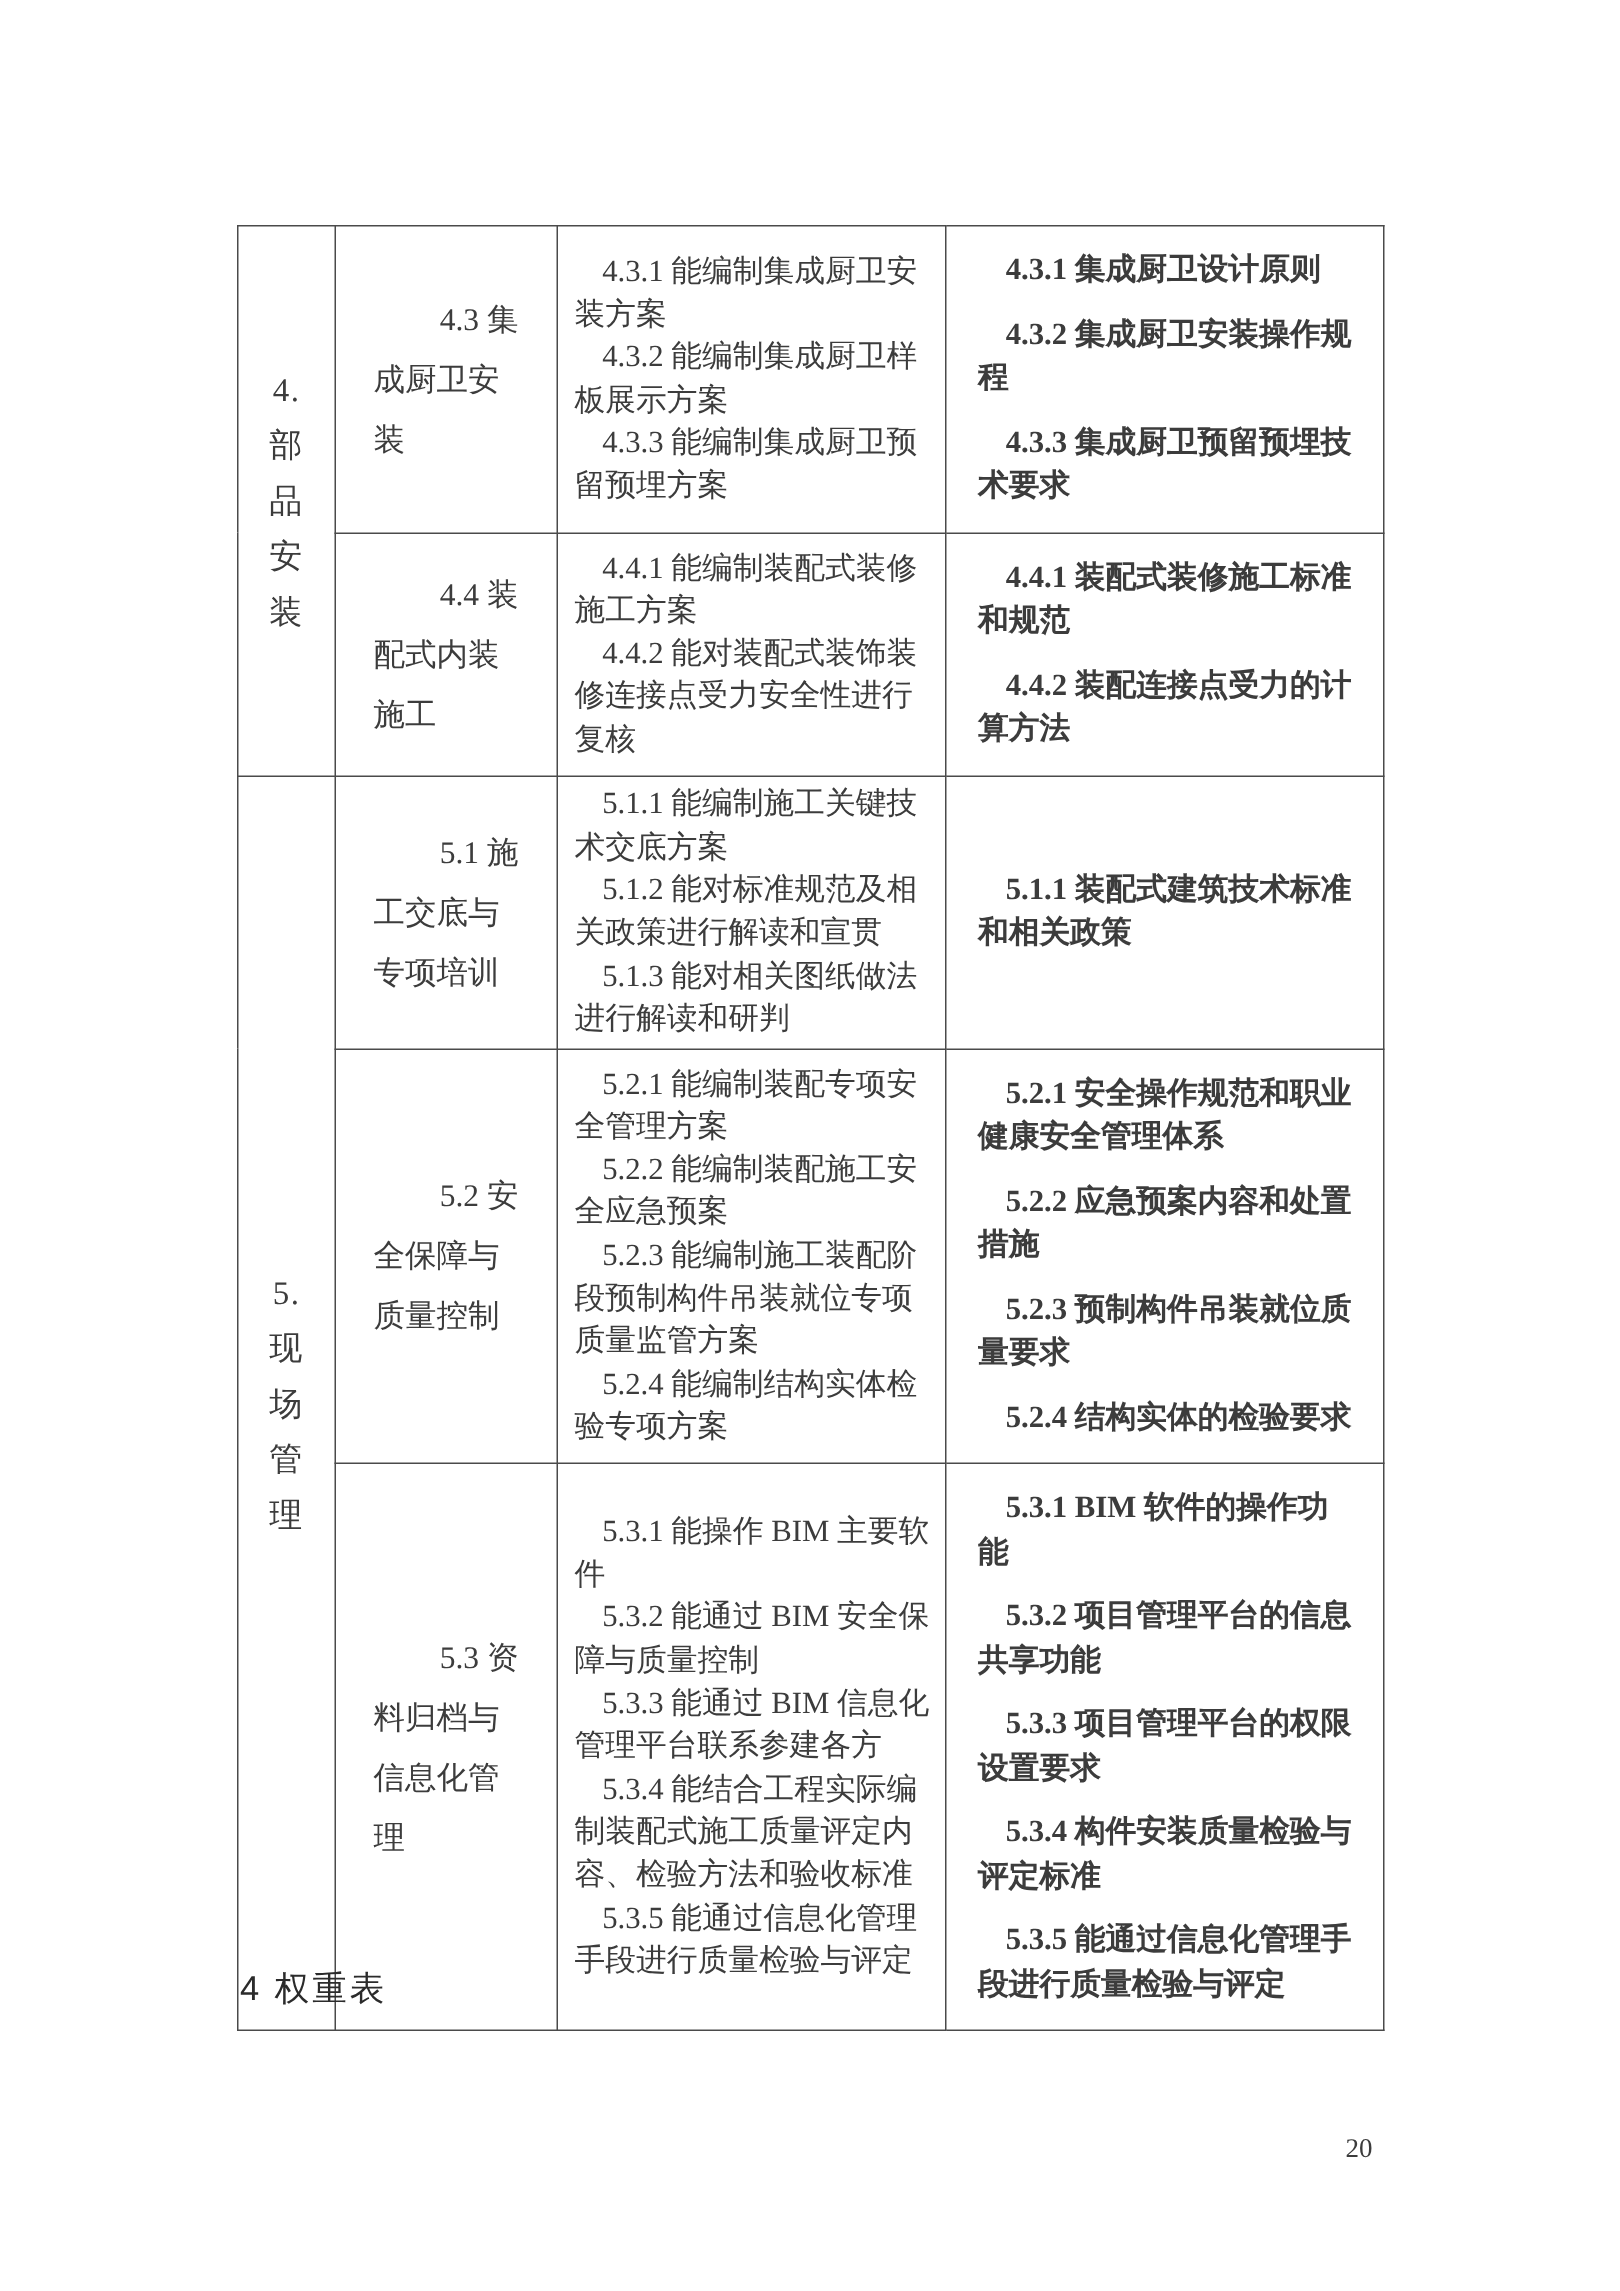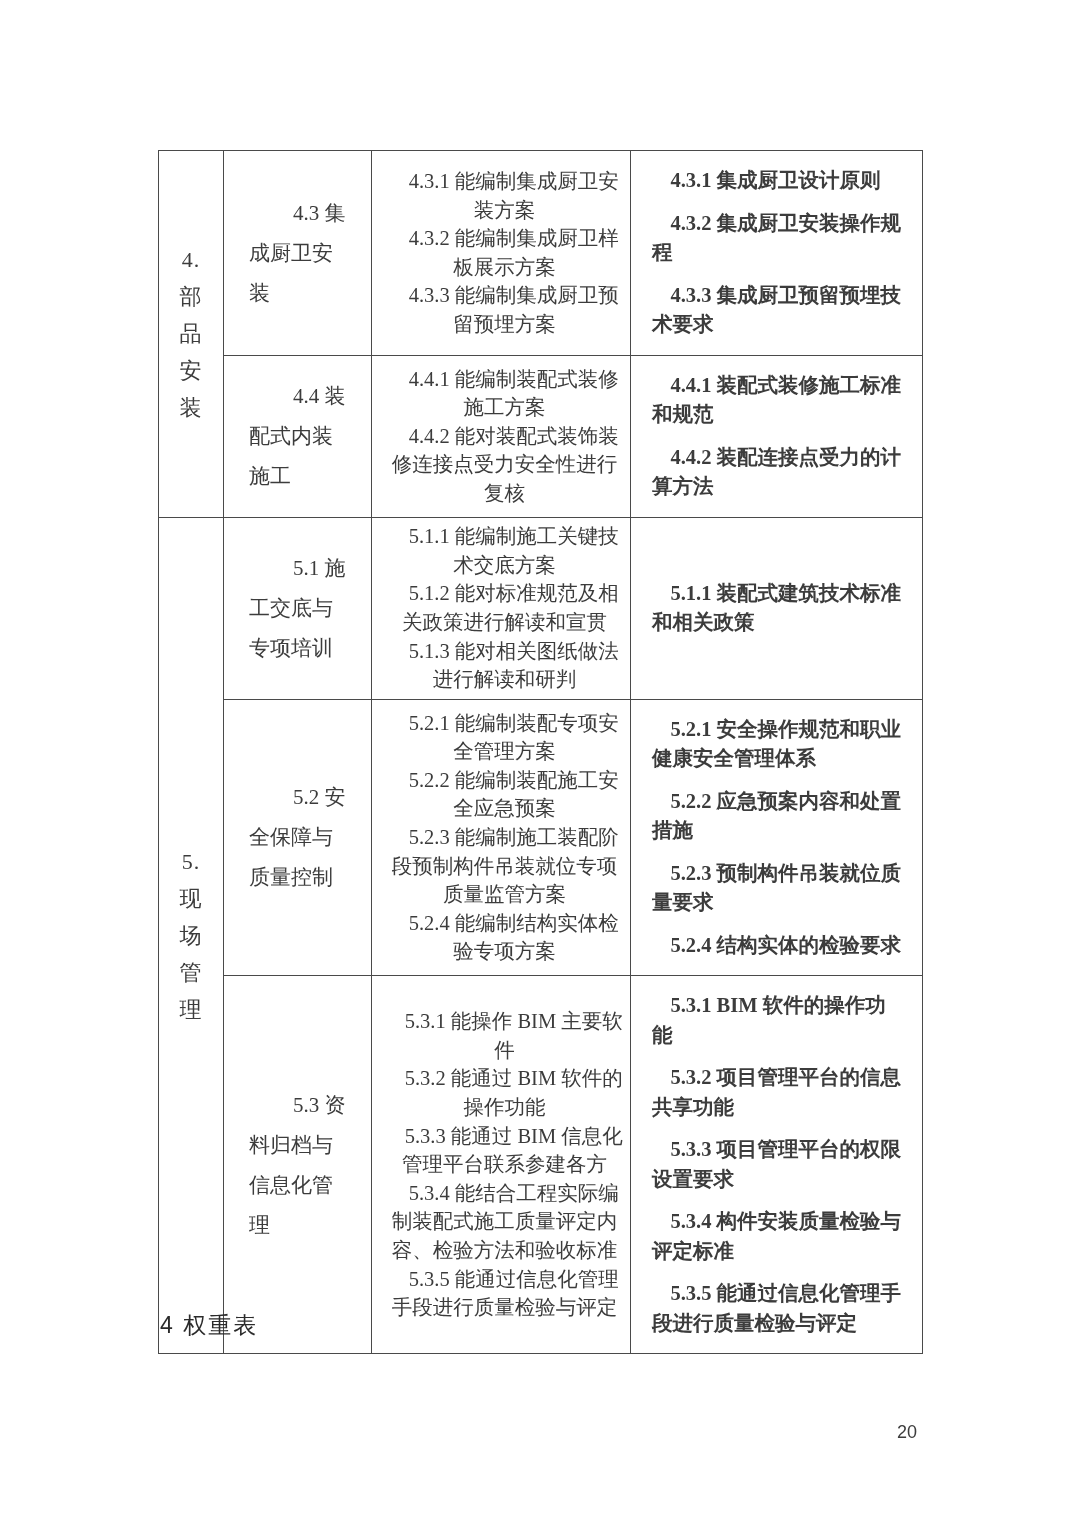--- a/index.html
+++ b/index.html
@@ -43,21 +43,20 @@
     line-height:40px;
     text-indent:2.1em;
     padding:0 6px 0 13px;
   }
   td.skills-cell p{
     margin:0;
     font-size:20.5px;
     line-height:28.6px;
     text-indent:0.9em;
     padding:0 4px 0 11px;
-    text-align:center;
   }
   td.knowledge-cell p{
     margin:13px;
     font-size:20.5px;
     line-height:29.5px;
     text-indent:0.9em;
     padding:0 4px 0 8px;
     font-weight:bold;
   }
   .section-heading{
@@ -65,21 +64,21 @@
     left:160px;top:1310px;
     font-family:"Liberation Sans","DejaVu Sans",sans-serif;
     font-weight:normal;
     font-size:23px;
     color:#2b2b2b;
     letter-spacing:2px;
   }
   .page-number{
     position:absolute;
     left:897px;top:1422px;
-    font-family:Liberation Sans, sans-serif;
+    font-family:Liberation Serif, serif;
     font-size:18px;
     color:#3c3c3c;
   }
 </style>
 </head>
 <body>
 
 <div class="page">
 
   <table class="skill-table">
@@ -163,21 +162,21 @@
         <p>5.2.3 预制构件吊装就位质量要求</p>
         <p>5.2.4 结构实体的检验要求</p>
       </td>
     </tr>
     <tr style="height:311px">
       <td class="work-cell">
         <p>5.3 资料归档与信息化管理</p>
       </td>
       <td class="skills-cell">
         <p>5.3.1 能操作 BIM 主要软件</p>
-        <p>5.3.2 能通过 BIM 软件的操作功能</p>
+        <p>5.3.2 能通过 BIM 安全保障与质量控制</p>
         <p>5.3.3 能通过 BIM 信息化管理平台联系参建各方</p>
         <p>5.3.4 能结合工程实际编制装配式施工质量评定内容、检验方法和验收标准</p>
         <p>5.3.5 能通过信息化管理手段进行质量检验与评定</p>
       </td>
       <td class="knowledge-cell">
         <p>5.3.1 BIM 软件的操作功能</p>
         <p>5.3.2 项目管理平台的信息共享功能</p>
         <p>5.3.3 项目管理平台的权限设置要求</p>
         <p>5.3.4 构件安装质量检验与评定标准</p>
         <p>5.3.5 能通过信息化管理手段进行质量检验与评定</p>

